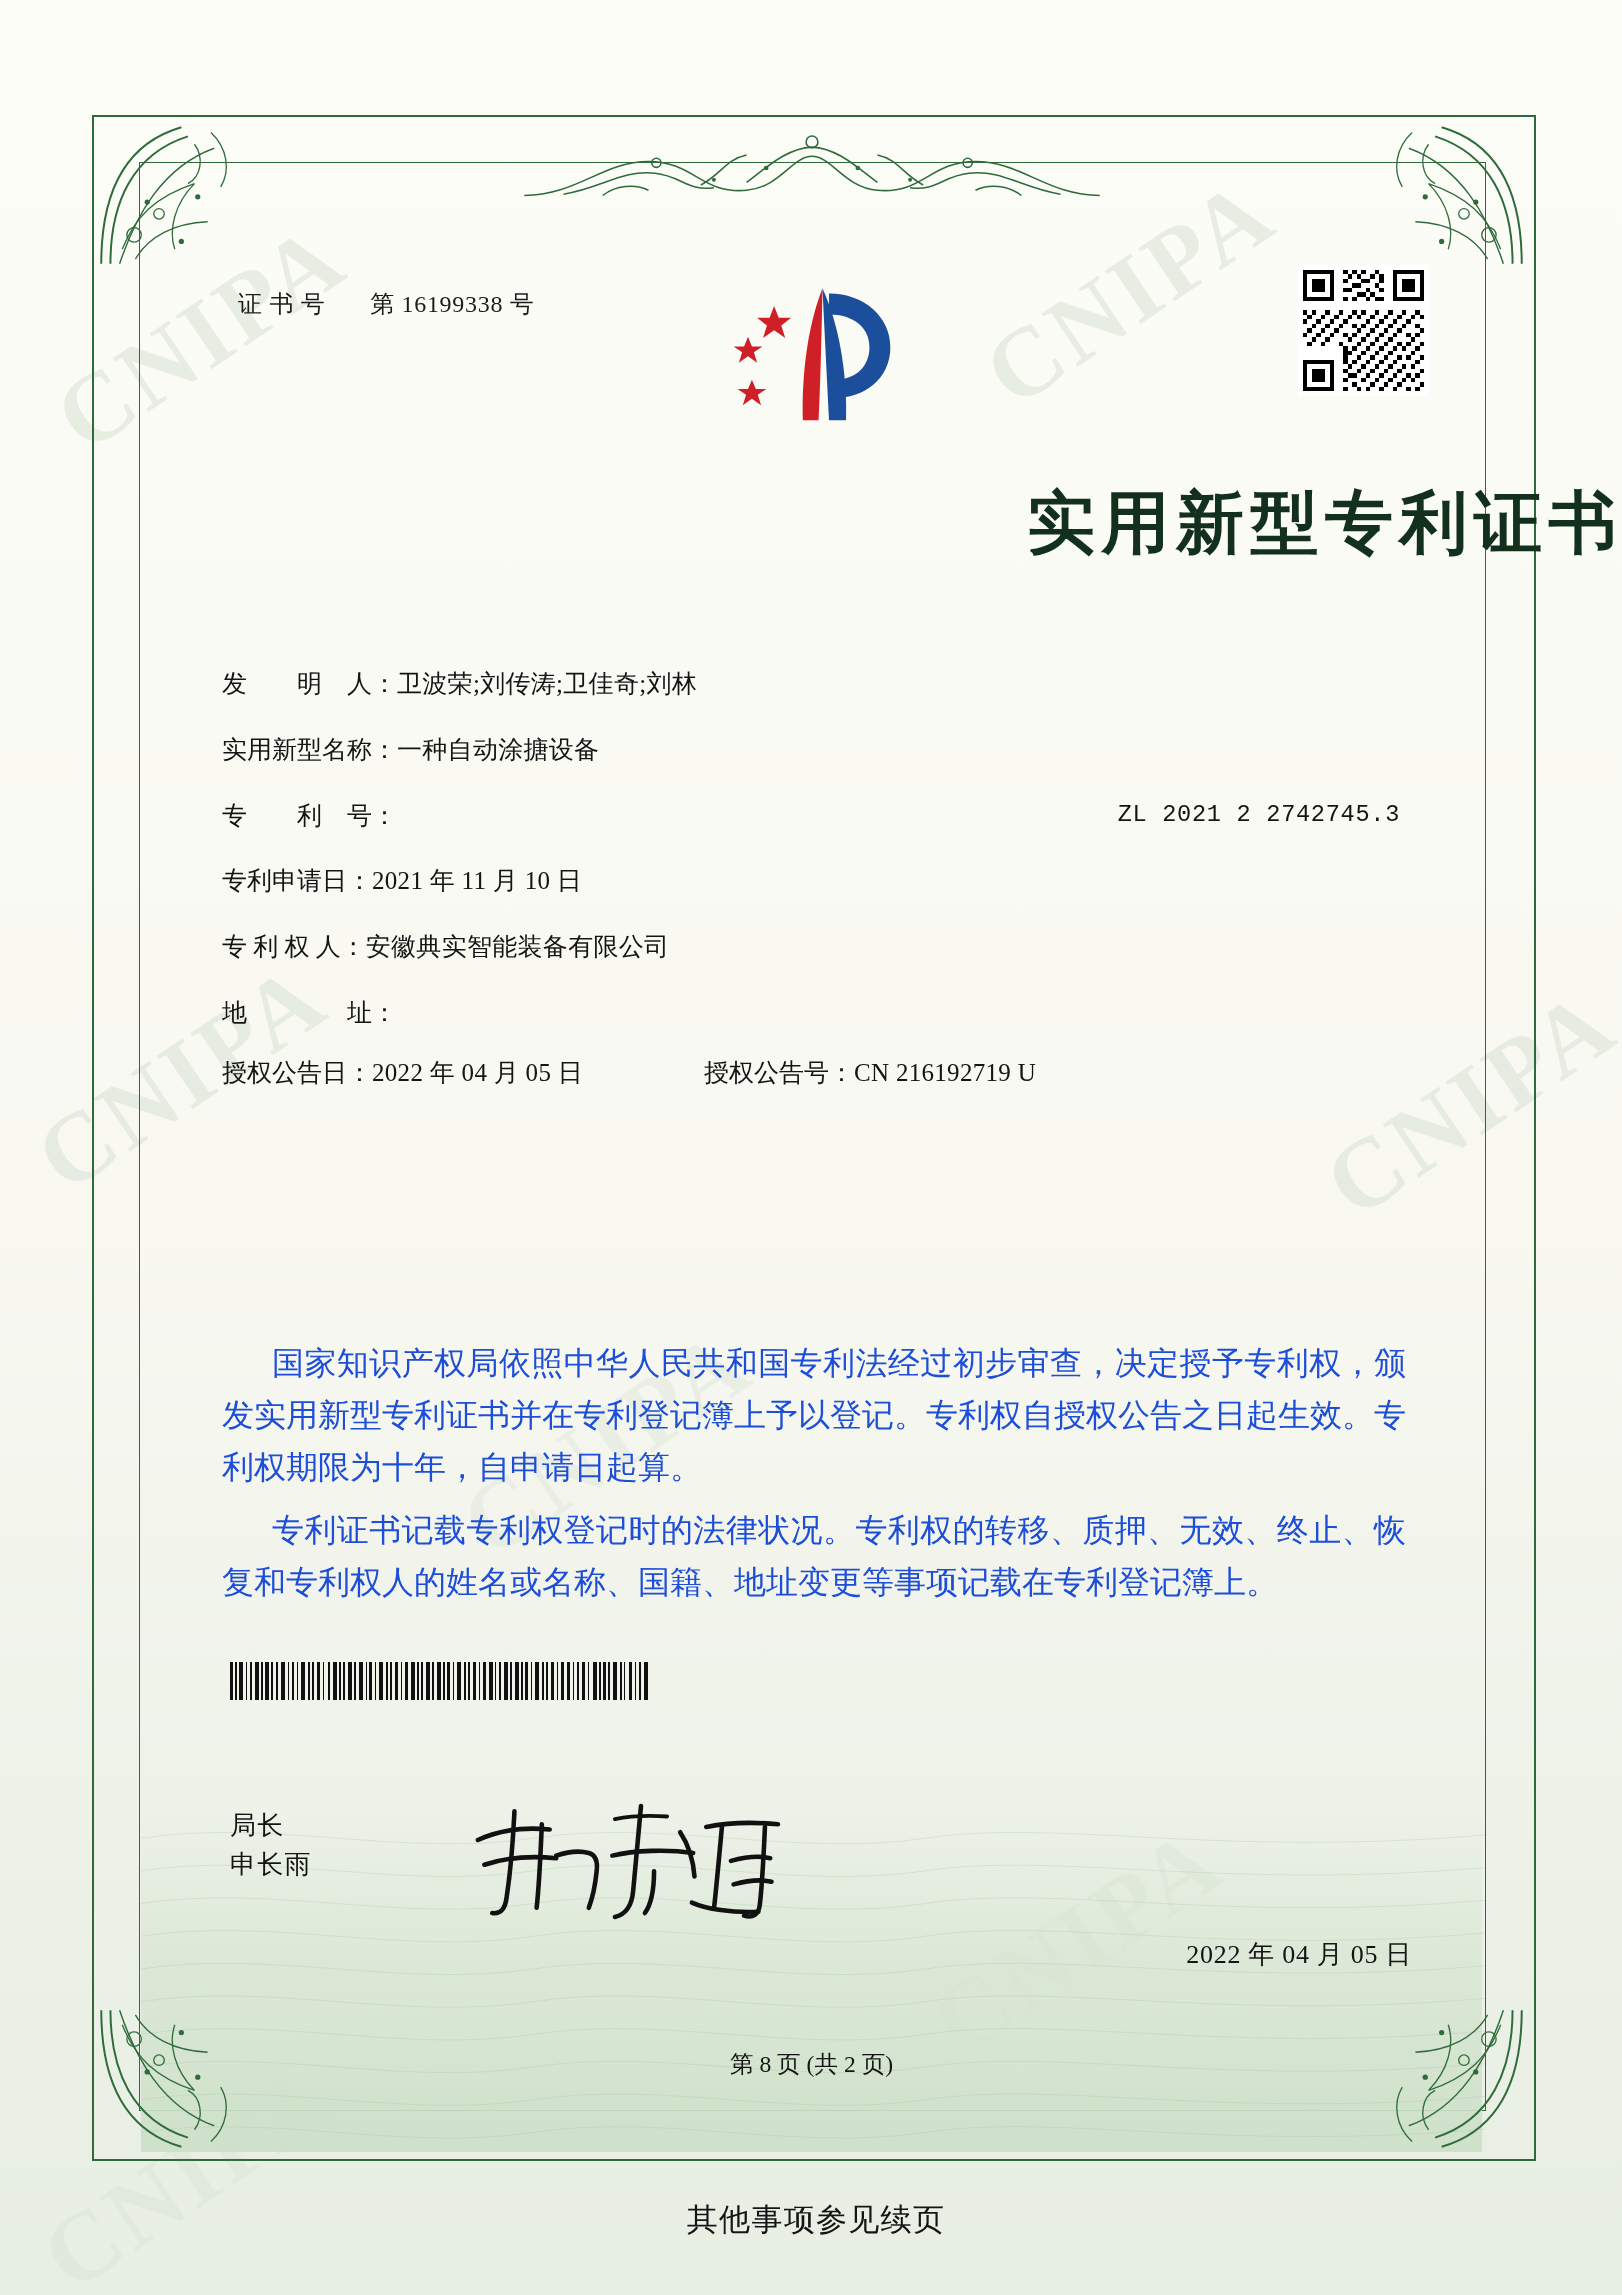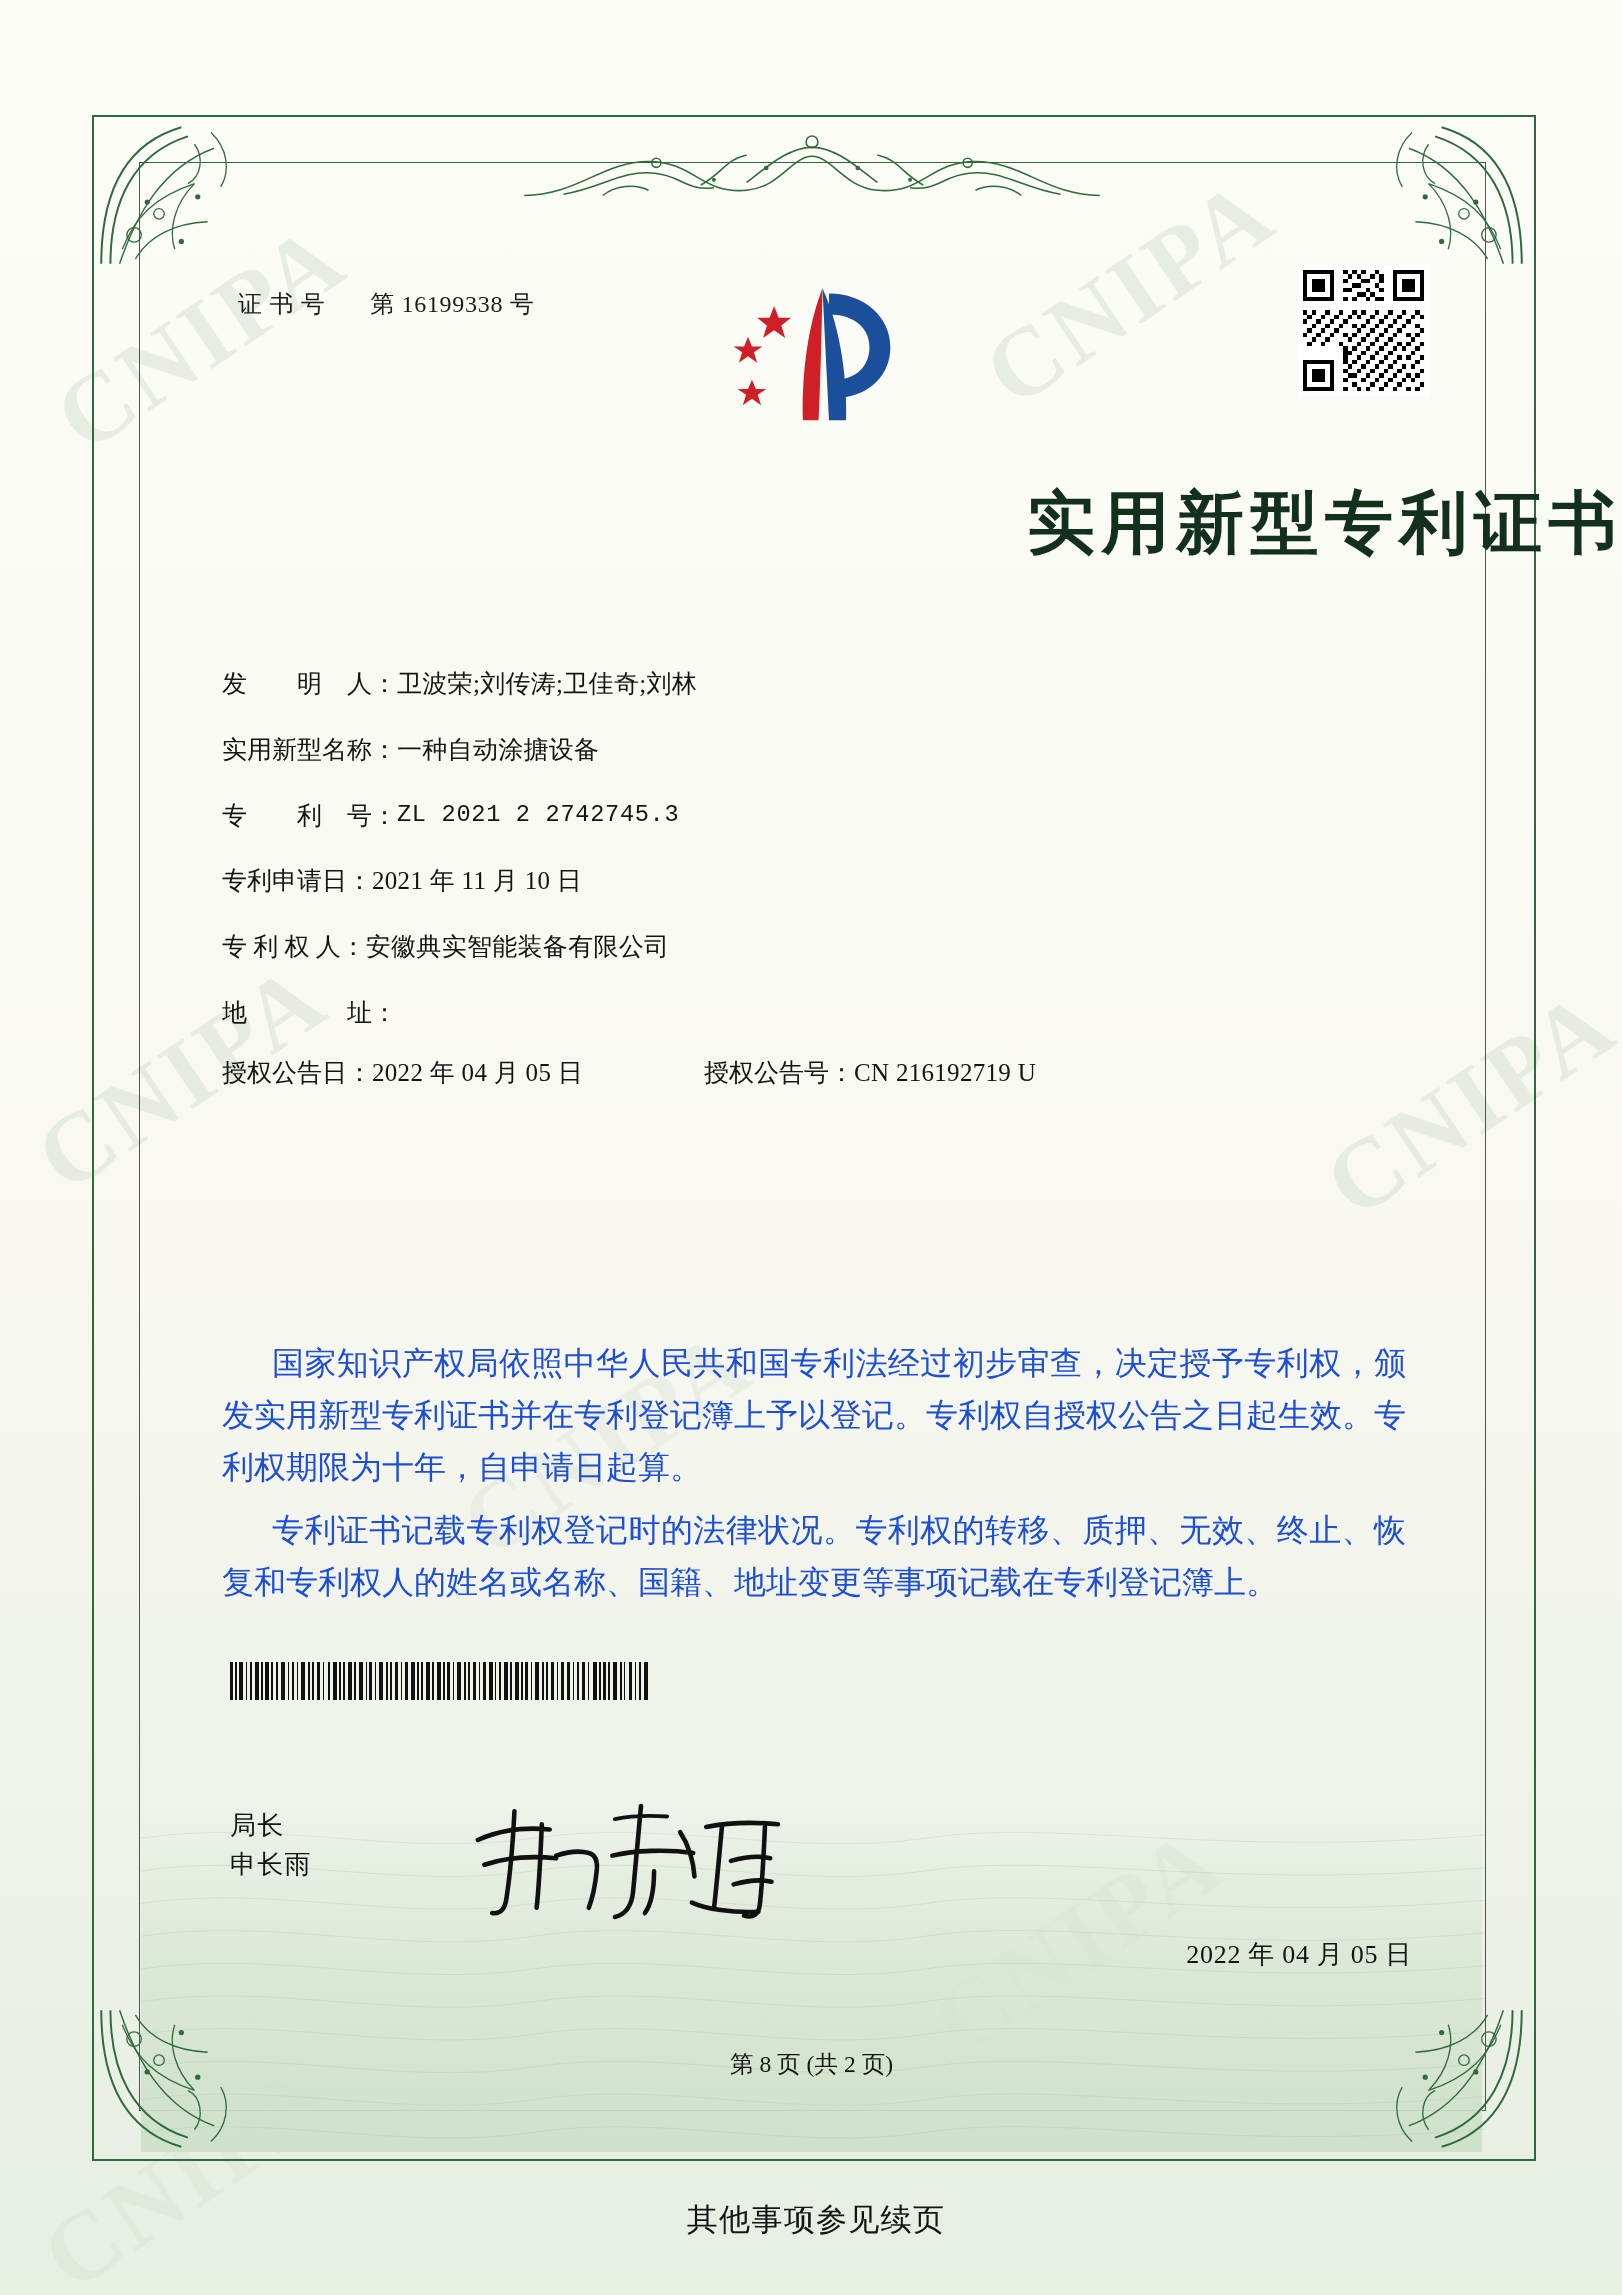--- a/index.html
+++ b/index.html
@@ -157,20 +157,21 @@
     flex: 0 0 auto;
   }
   .field-value {
     flex: 1 1 auto;
     letter-spacing: 0.3px;
   }
   .field-value.mono {
     font-family: "Liberation Mono", monospace;
     font-size: 23.6px;
     letter-spacing: 0.7px;
+    text-align: right;
   }
   .field-row.two-col .col2 {
     margin-left: 51px;
     display: flex;
   }
 
   .addr-second {
     margin-left: 0;
   }
 

